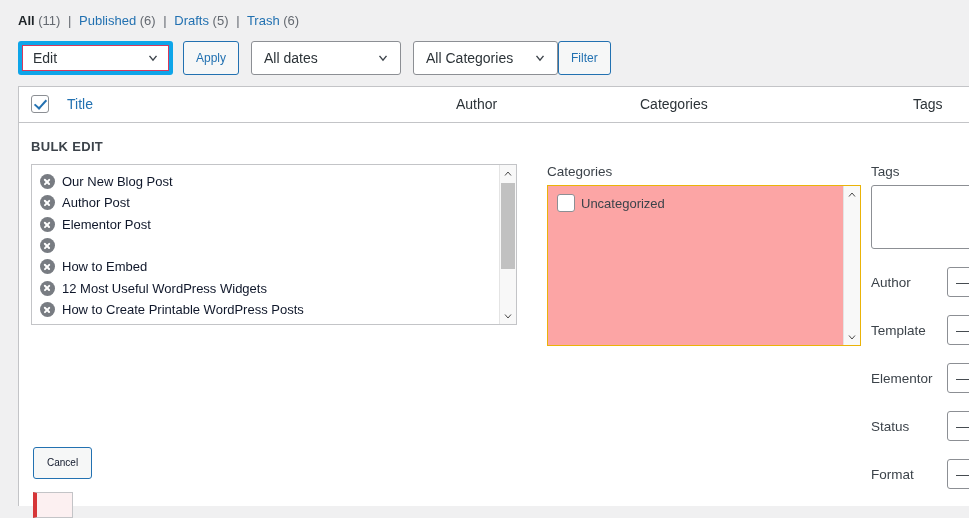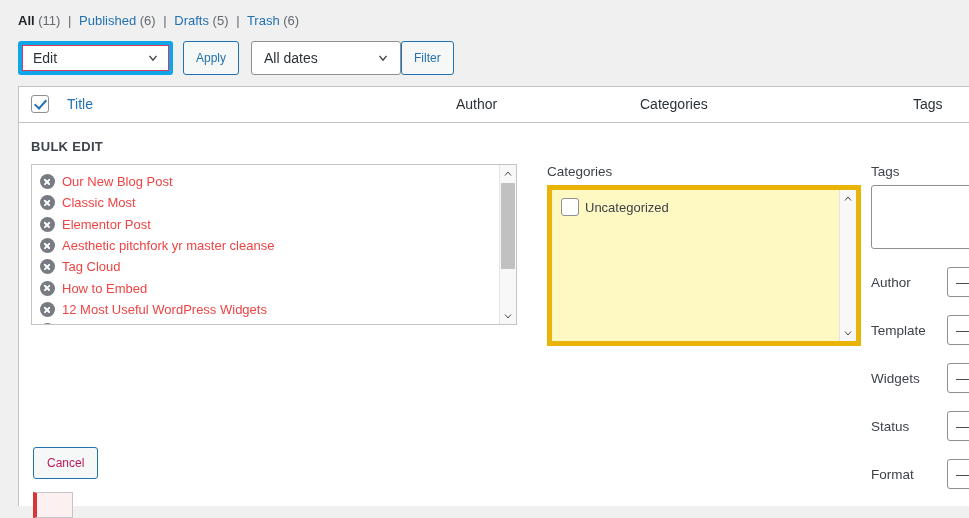--- a/index.html
+++ b/index.html
@@ -188,21 +188,21 @@
     position: absolute;
     left: 0; top: 0; right: 17px; bottom: 0;
     padding: 6px 0 0 8px;
     overflow: hidden;
   }
   .title-item {
     display: flex;
     align-items: center;
     height: 21.3px;
     font-size: 13px;
-    color: #ef4444;
+    color: #0f172a;
     white-space: nowrap;
   }
   .rm-icon {
     width: 15px; height: 15px;
     border-radius: 50%;
     background: #787c82;
     margin-right: 7px;
     flex: 0 0 auto;
     position: relative;
     cursor: pointer;
@@ -248,22 +248,22 @@
   
   .col-mid {
     position: absolute;
     left: 528px; top: 41px;
     width: 314px;
   }
   .cats-box {
     position: relative;
     width: 314px;
     height: 161px;
-    border: 5px solid #eab308;
-    background: #fef9c3;
+    border: 1px solid #eab308;
+    background: #fca5a5;
     overflow: hidden;
   }
   .cats-inner { padding: 8px 0 0 9px; }
   .cat-item {
     display: flex;
     align-items: center;
     font-size: 13px;
     color: #3c434a;
     white-space: nowrap;
   }
@@ -318,22 +318,22 @@
   }
 
   
   #cancel-button {
     position: absolute;
     left: 33px; top: 447px;
     height: 32px;
     background: #f6f7f7;
     border: 1px solid #2271b1;
     border-radius: 3px;
-    color: #be185d;
-    font-size: 12px;
+    color: #0f172a;
+    font-size: 10px;
     font-family: "Liberation Sans", sans-serif;
     padding: 0 13px;
     cursor: pointer;
     line-height: 30px;
   }
 
   
   #error-notice {
     position: absolute;
     left: 33px; top: 492px;
@@ -380,20 +380,28 @@
 
     <div class="wp-select" id="date-filter-select">
       <span class="sel-label">All dates</span>
       <span class="chev">
         <svg viewBox="0 0 20 20">
             <path d="M5 7 L10 13 L15 7" fill="none" stroke="#3c434a" stroke-width="2"></path>
           </svg>
       </span>
     </div>
 
+    <div class="wp-select" id="cat-filter-select">
+      <span class="sel-label">All Categories</span>
+      <span class="chev">
+        <svg viewBox="0 0 20 20">
+            <path d="M5 7 L10 13 L15 7" fill="none" stroke="#3c434a" stroke-width="2"></path>
+          </svg>
+      </span>
+    </div>
 
     <button class="wp-button" id="filter-submit-button">Filter</button>
   </div>
 
   <div class="list-panel">
 
     <div class="thead">
       <div class="th th-cb">
         <span class="cb checked"></span>
       </div>
@@ -411,33 +419,28 @@
 
       <div class="col-left">
         <div class="titles-box">
           <div class="titles-inner">
             <div class="title-item">
               <span class="rm-icon"></span>
               <span>Our New Blog Post</span>
             </div>
             <div class="title-item">
               <span class="rm-icon"></span>
-              <span>Classic Most</span>
+              <span>Author Post</span>
             </div>
             <div class="title-item">
               <span class="rm-icon"></span>
               <span>Elementor Post</span>
             </div>
             <div class="title-item">
               <span class="rm-icon"></span>
-              <span>Aesthetic pitchfork yr master cleanse</span>
-            </div>
-            <div class="title-item">
-              <span class="rm-icon"></span>
-              <span>Tag Cloud</span>
             </div>
             <div class="title-item">
               <span class="rm-icon"></span>
               <span>How to Embed</span>
             </div>
             <div class="title-item">
               <span class="rm-icon"></span>
               <span>12 Most Useful WordPress Widgets</span>
             </div>
             <div class="title-item">
@@ -497,21 +500,21 @@
         </div>
 
         <div class="inline-row">
           <span class="rlabel">Template</span>
           <div class="mini-select">
             <span>—</span>
           </div>
         </div>
 
         <div class="inline-row">
-          <span class="rlabel">Widgets</span>
+          <span class="rlabel">Elementor</span>
           <div class="mini-select">
             <span>—</span>
           </div>
         </div>
 
         <div class="inline-row">
           <span class="rlabel">Status</span>
           <div class="mini-select">
             <span>—</span>
           </div>

